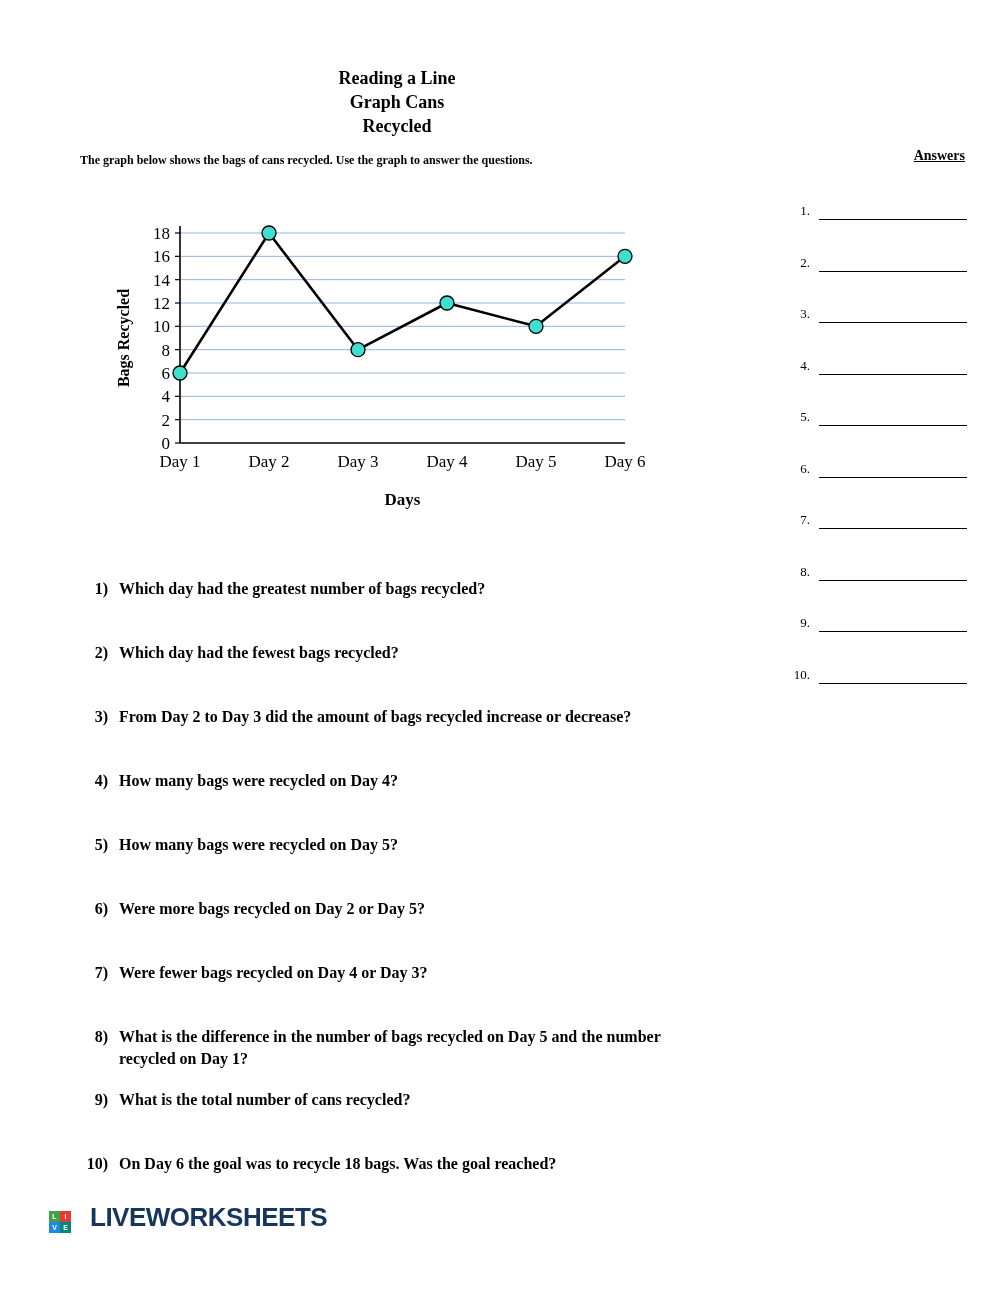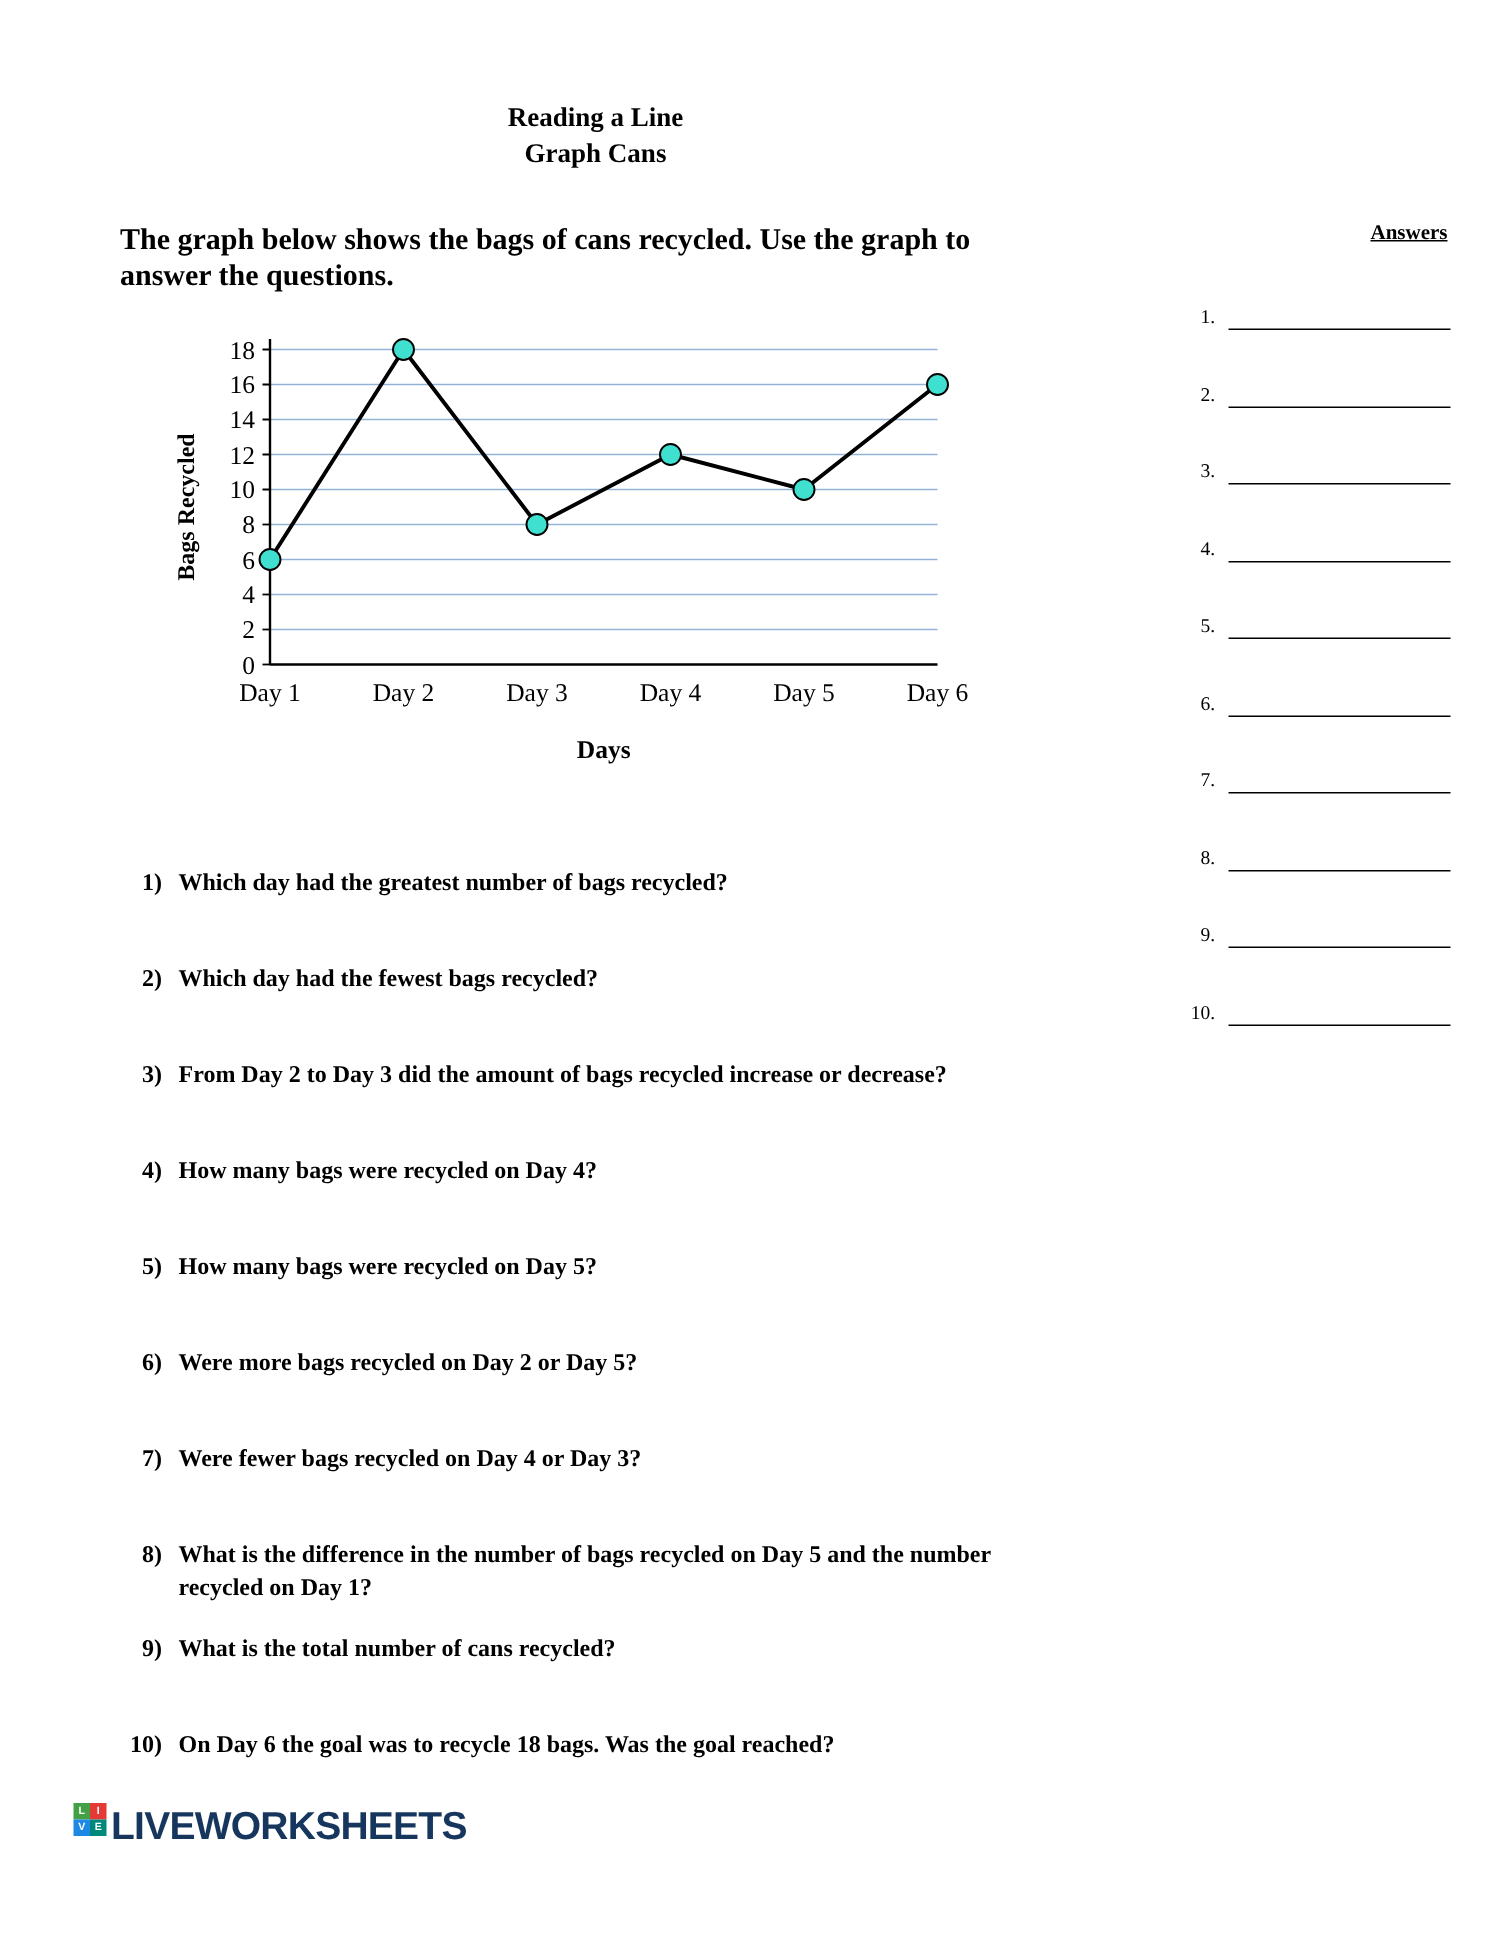--- a/index.html
+++ b/index.html
@@ -5,51 +5,52 @@
   html,body{margin:0;padding:0;background:#fff;}
   .page{
     position:relative;width:1000px;height:1291px;background:#ffffff;
     font-family:"Liberation Serif", serif;color:#000;overflow:hidden;margin-left:20px;
   }
   
   .title-block{position:absolute;left:97px;top:66px;width:560px;text-align:center;
     font-weight:bold;font-size:18px;line-height:24px;}
   
   .intro{position:absolute;left:60px;top:148px;width:630px;font-weight:bold;
-    font-size:20px;line-height:24px;}
+    font-size:12px;line-height:24px;}
   
   .chart-wrap{position:absolute;left:95px;top:215px;width:540px;height:300px;}
   
   .answers-head{position:absolute;left:795px;top:148px;width:150px;text-align:right;
     font-weight:bold;font-size:14px;text-decoration:underline;}
   .answers-col{position:absolute;left:766px;top:201px;display:flex;flex-direction:column;gap:32.5px;}
   .ans-row{display:flex;align-items:flex-end;gap:9px;}
   .ans-num{width:24px;text-align:right;font-size:13px;line-height:18px;}
   .ans-line{display:inline-block;width:148px;height:18px;border-bottom:1.6px solid #000;}
   
   .questions{position:absolute;left:58px;top:0;width:648px;}
   .q-row{position:absolute;display:flex;gap:11px;font-size:16px;line-height:22px;}
   .q-num{width:30px;min-width:30px;text-align:right;font-weight:bold;}
   .q-text{width:600px;font-weight:bold;}
   
-  .footer{position:absolute;left:29px;top:1202px;display:flex;align-items:flex-start;gap:3px;}
+  .footer{position:absolute;left:29px;top:1202px;display:flex;align-items:flex-end;gap:19px;}
   .logo-grid{display:grid;grid-template-columns:11px 11px;grid-template-rows:11px 11px;}
   .logo-cell{width:11px;height:11px;display:flex;align-items:center;justify-content:center;
     color:#fff;font-family:"Liberation Sans", sans-serif;font-size:7px;font-weight:bold;line-height:1;}
   .brand{font-family:"Liberation Sans", sans-serif;font-weight:bold;font-size:26px;
     color:#17365d;letter-spacing:-0.5px;}
 </style>
 </head>
 <body>
 
 <div class="page">
 
   <div class="title-block">
     <div>Reading a Line</div>
     <div>Graph Cans</div>
+    <div>Recycled</div>
   </div>
 
   <div class="intro">The graph below shows the bags of cans recycled. Use the graph to answer the questions.</div>
 
   <div class="chart-wrap">
     <svg id="chart-svg" width="540" height="300" viewBox="0 0 540 300">
         <line x1="65" y1="204.66666666666666" x2="510" y2="204.66666666666666" stroke="#95b3d7" stroke-width="1"></line>
         <line x1="65" y1="181.33333333333334" x2="510" y2="181.33333333333334" stroke="#95b3d7" stroke-width="1"></line>
         <line x1="65" y1="158" x2="510" y2="158" stroke="#95b3d7" stroke-width="1"></line>
         <line x1="65" y1="134.66666666666669" x2="510" y2="134.66666666666669" stroke="#95b3d7" stroke-width="1"></line>

